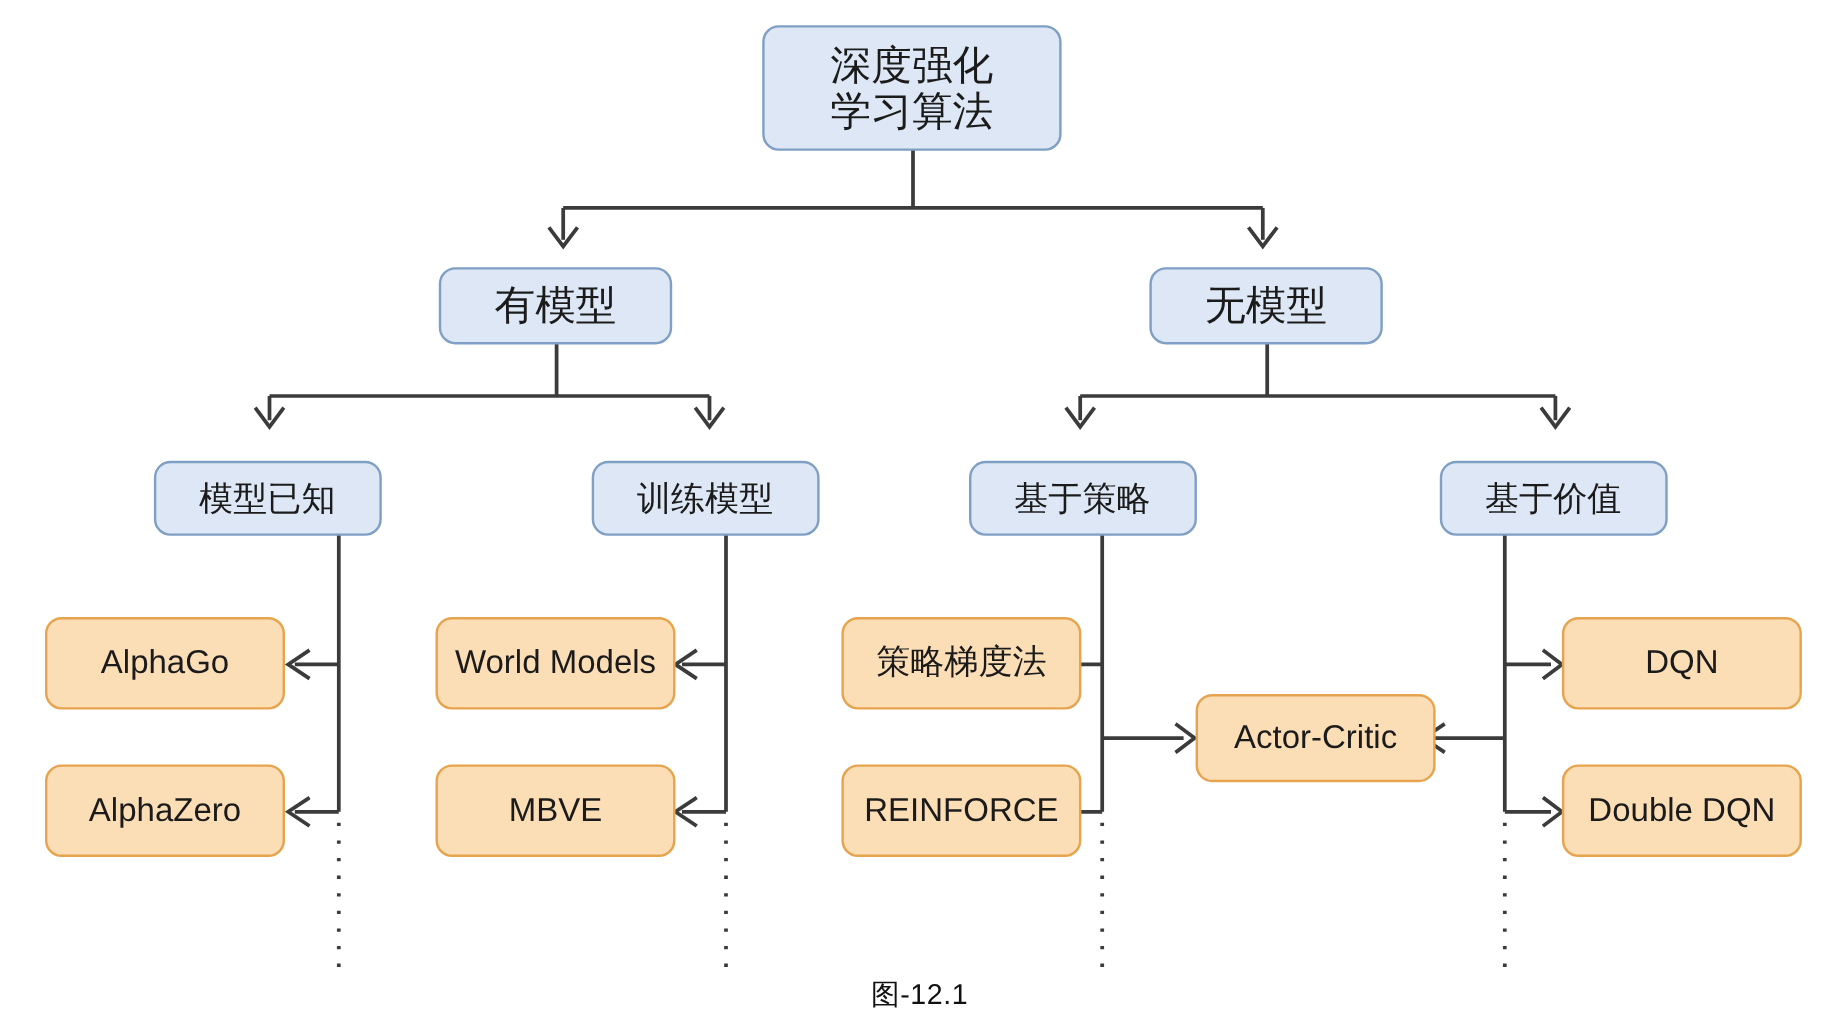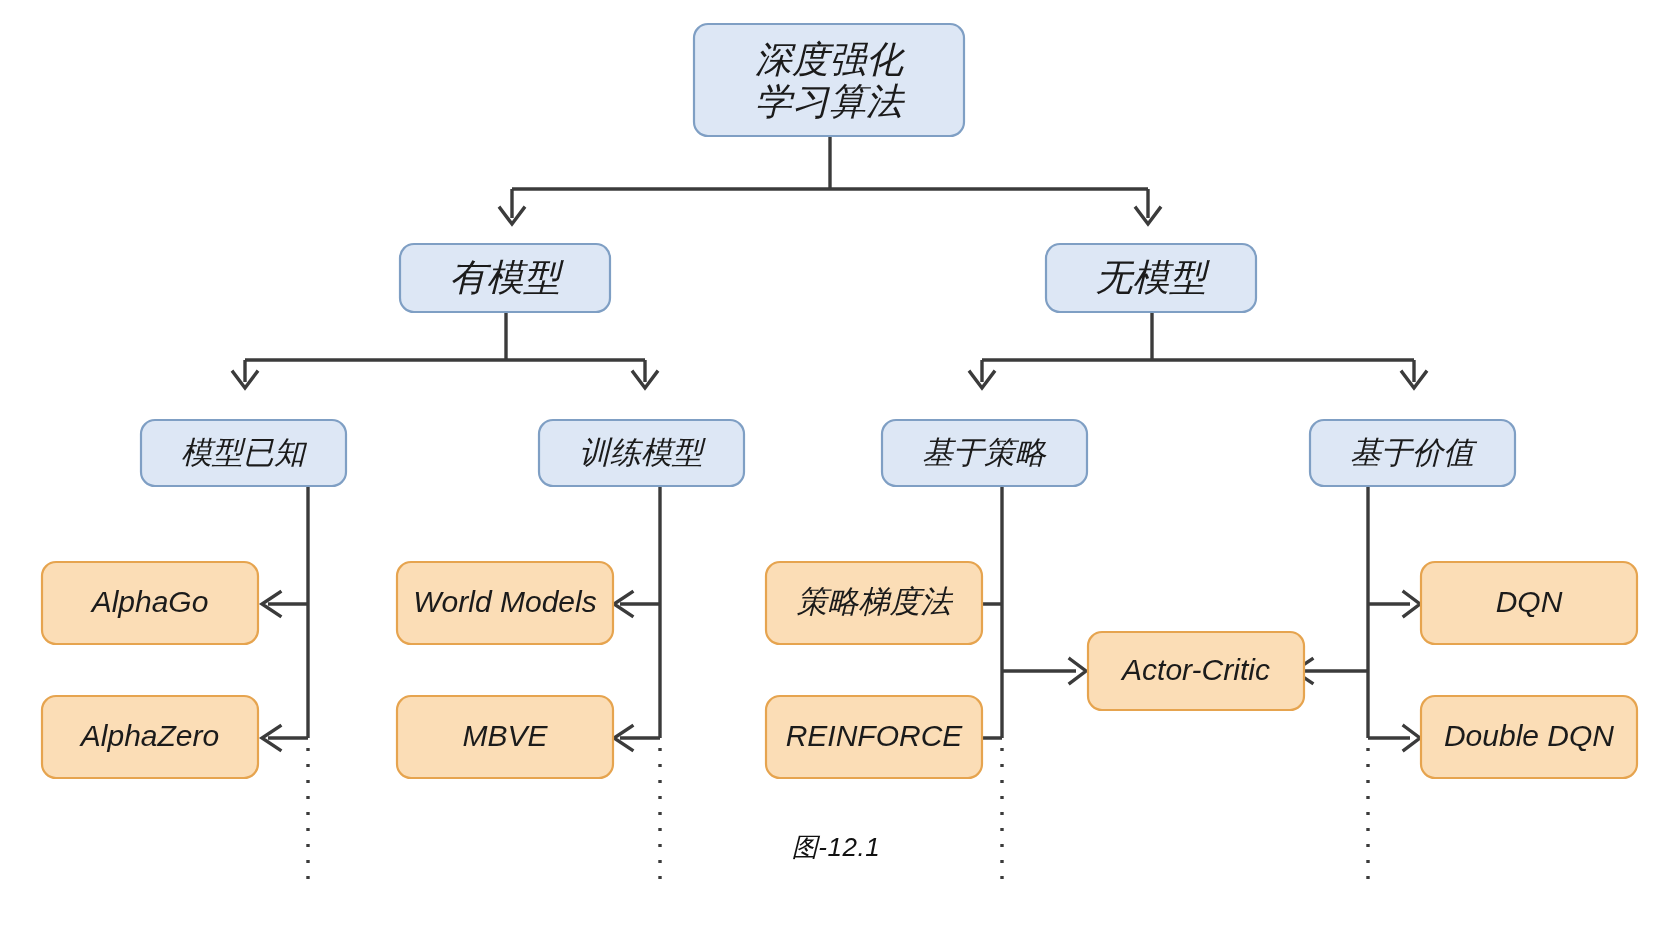--- a/index.html
+++ b/index.html
@@ -11,21 +11,20 @@
     width: 1672px;
     height: 941px;
     font-family: "Liberation Sans", "DejaVu Sans", sans-serif;
     overflow: hidden;
     position: relative;
   }
   #diagram-root {
     position: relative;
     width: 1672px;
     height: 941px;
-    font-style: italic;
   }
   svg#flow {
     position: absolute;
     top: 0;
     left: 0;
     width: 1672px;
     height: 941px;
   }
   .node-rect-blue {
     fill: #dde7f5;
@@ -64,21 +63,21 @@
     fill: none;
     stroke: #3b3b3b;
     stroke-width: 3.4;
     stroke-linecap: square;
     stroke-linejoin: miter;
   }
   .caption-text {
     position: absolute;
     left: 0;
     right: 0;
-    top: 830px;
+    top: 887px;
     text-align: center;
     font-size: 26px;
     color: #111111;
     letter-spacing: 0.5px;
   }
   .watermark-text {
     position: absolute;
     right: 22px;
     top: 878px;
     font-size: 29px;

